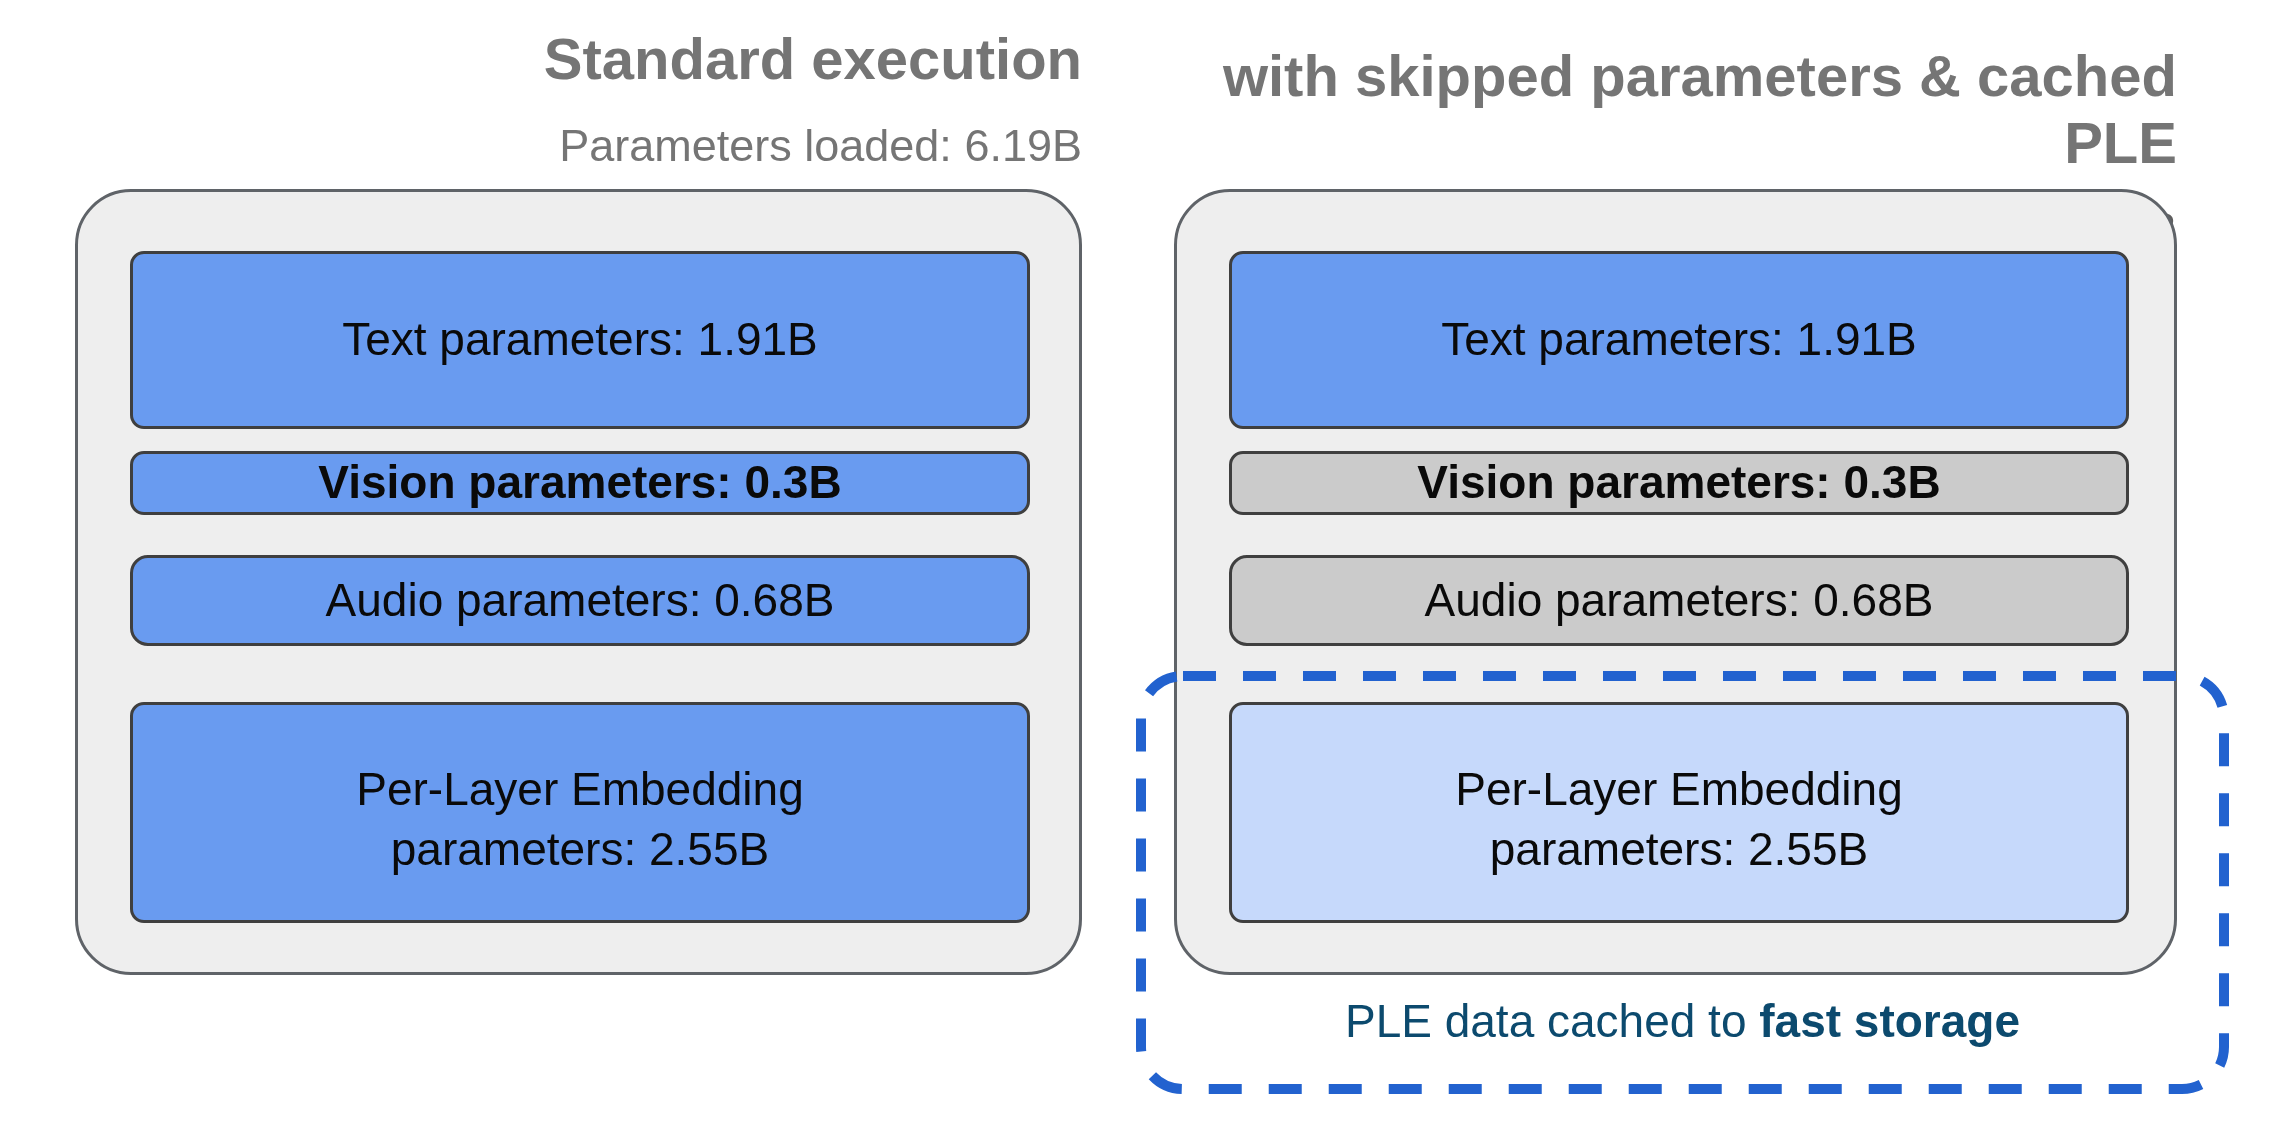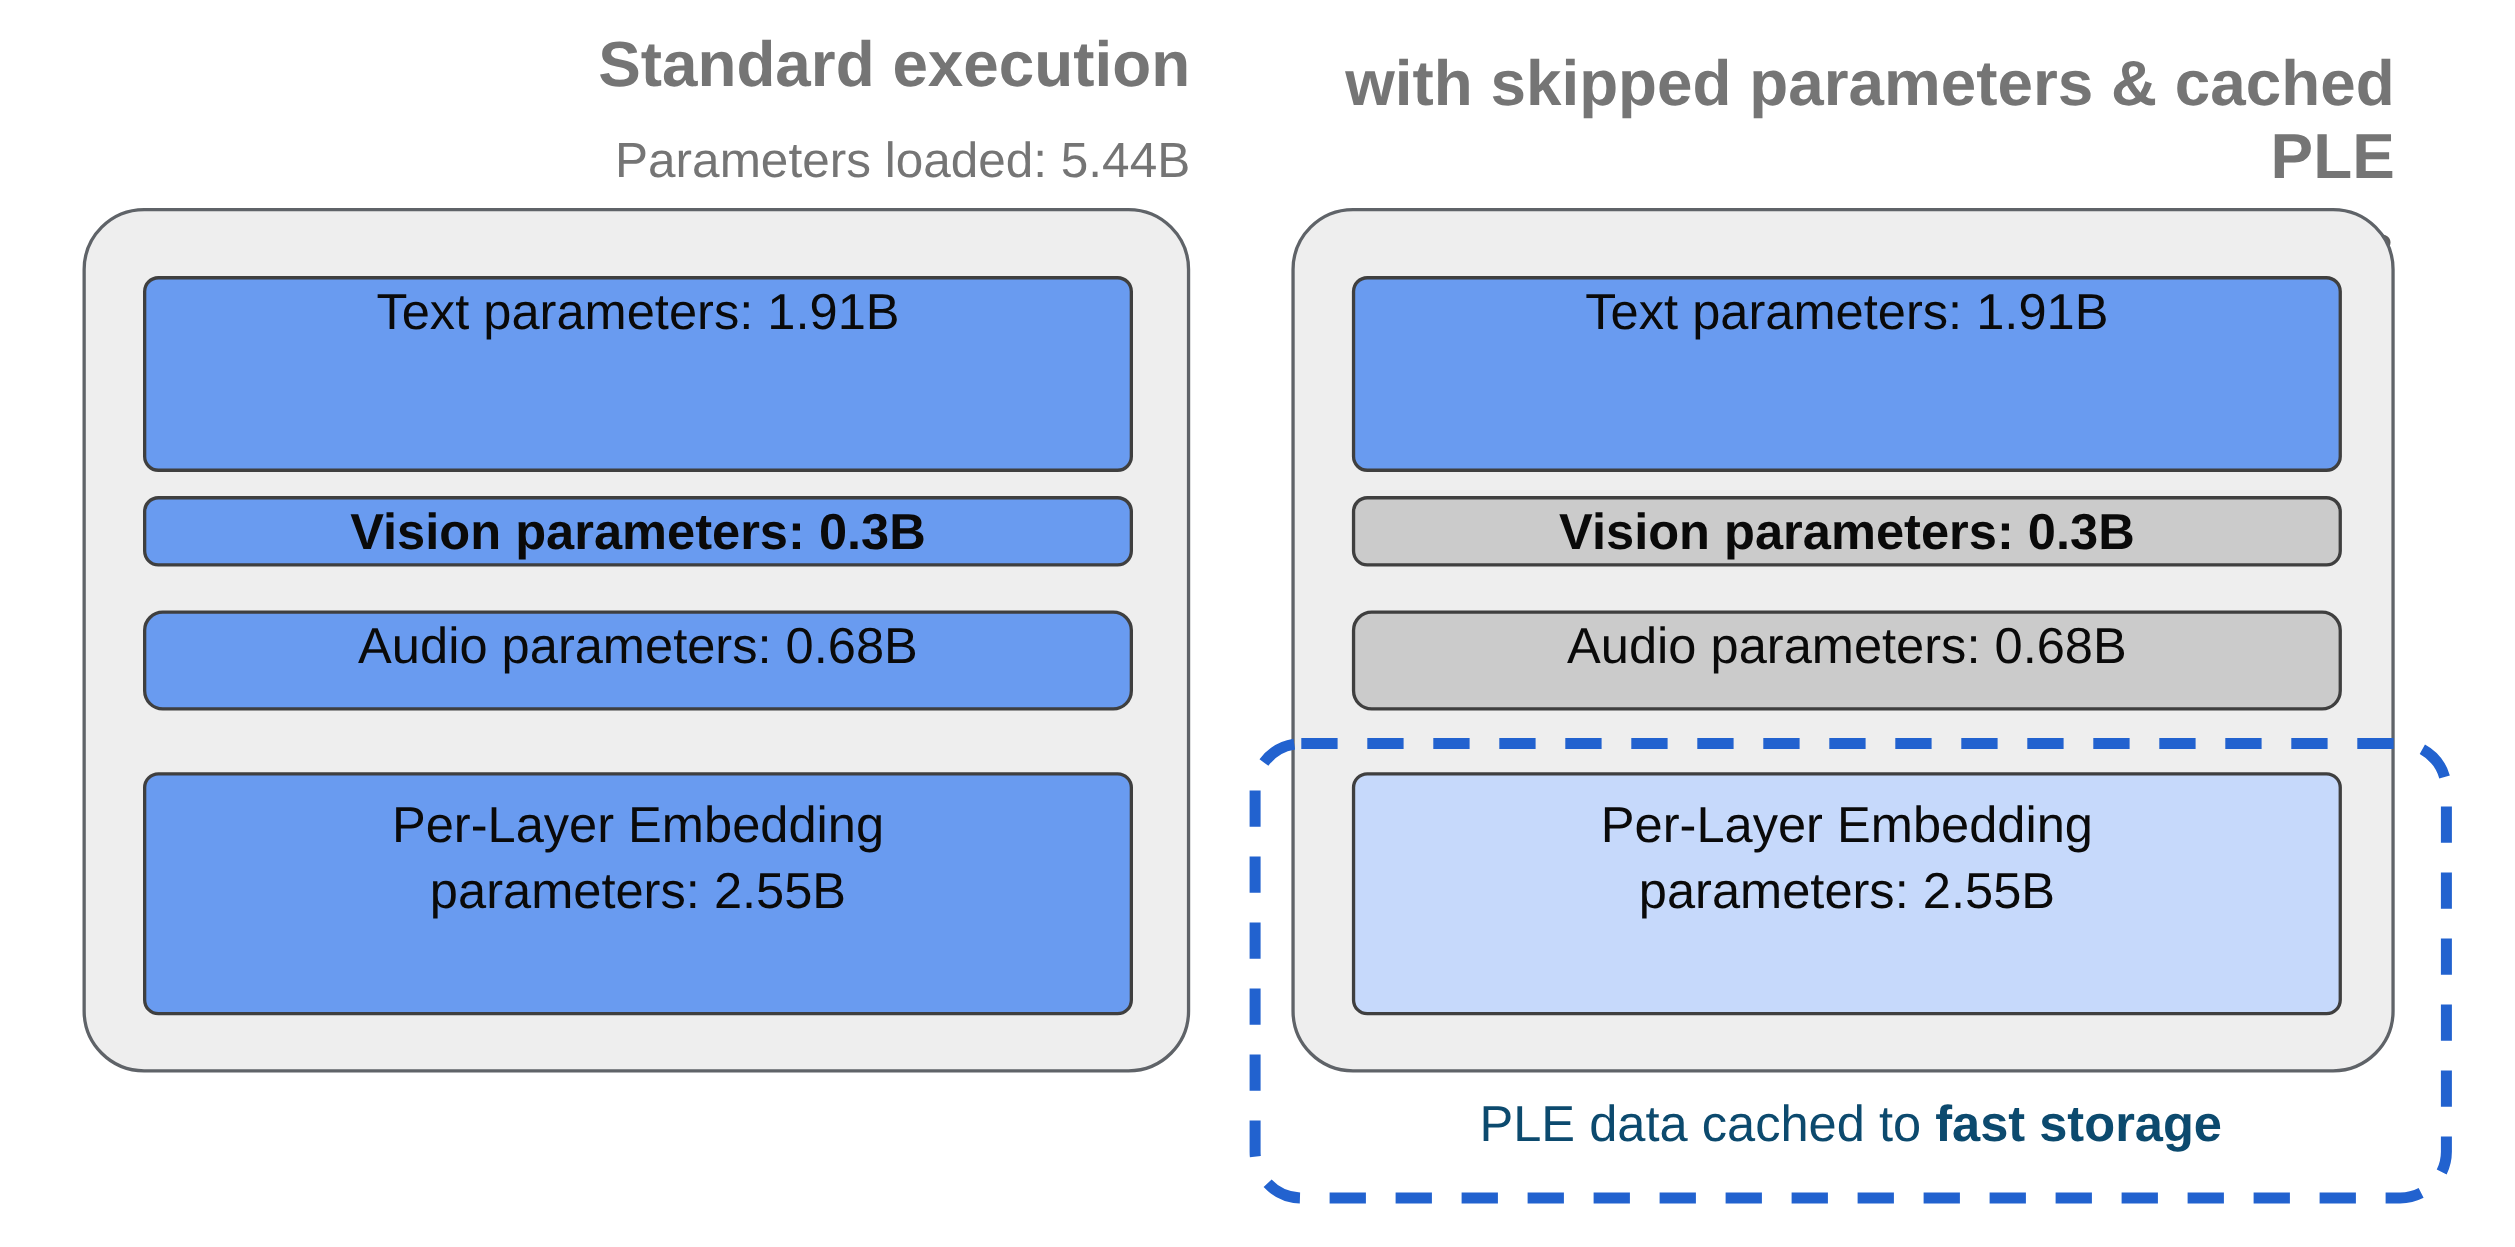--- a/index.html
+++ b/index.html
@@ -18,21 +18,21 @@
   .container{
     position:absolute;top:189px;height:786px;box-sizing:border-box;
     background:#eeeeee;border:3px solid #5f6368;border-radius:56px;
   }
   .container.left-c{left:75px;width:1007px;}
   .container.right-c{left:1174px;width:1003px;}
   
   .pbox{
     position:absolute;left:52px;width:900px;box-sizing:border-box;
     border:3px solid #3f3f3f;border-radius:14px;
-    display:flex;justify-content:center;
+    display:flex;align-items:center;justify-content:center;
     font-size:46px;color:#0a0a0a;text-align:center;line-height:1.3;
   }
   .box-text  {top:59px;height:178px;}
   .box-vision{top:259px;height:64px;font-weight:bold;}
   .box-audio {top:363px;height:91px;border-radius:18px;}
   .box-ple   {top:510px;height:221px;}
   .fill-blue     {background:#699bf0;}
   .fill-gray     {background:#cbcbcb;}
   .fill-lightblue{background:#c6d9fb;}
   .plabel{display:inline-block;}
@@ -46,21 +46,21 @@
   }
   .caption .b{font-weight:700;}
 </style>
 </head>
 <body>
 
 <div class="page">
 
   <div class="panel-header left">
     <div class="title">Standard execution</div>
-    <div class="subtitle"><span>Parameters loaded: </span><span>5.44B</span></div>
+    <div class="subtitle"><span>Parameters loaded: </span><span>6.19B</span></div>
   </div>
 
   <div class="panel-header right">
     <div class="title">with skipped parameters &amp; cached PLE</div>
     <div class="subtitle"><span>Parameters loaded: </span><span class="val-bold">1.91B</span></div>
   </div>
 
   <div class="container left-c">
     <div class="pbox box-text fill-blue">
       <span class="plabel">Text parameters: 1.91B</span>

